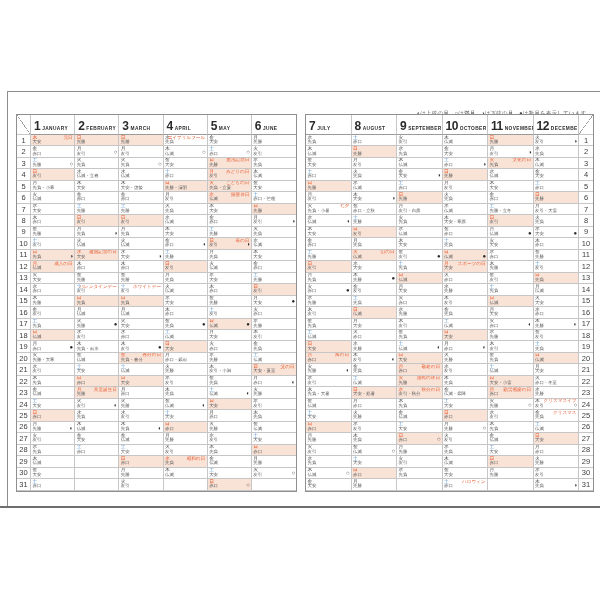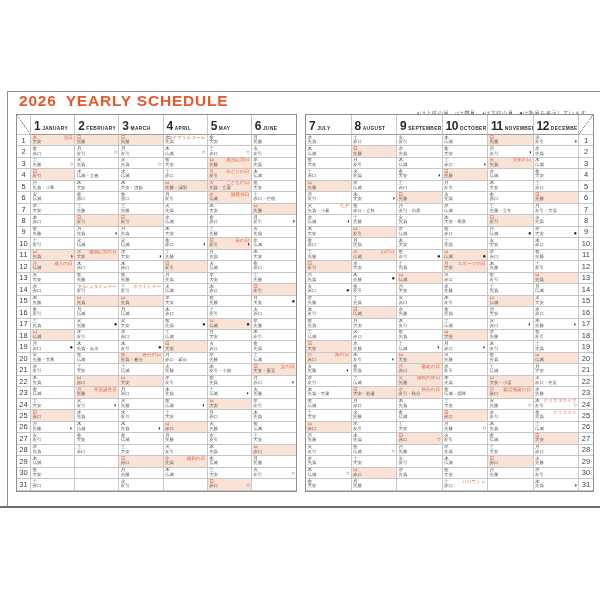--- a/index.html
+++ b/index.html
@@ -40,21 +40,20 @@
     color:#2b2b2b;line-height:1;}
 </style>
 </head>
 <body>
 
 <div id="stage">
   <div id="rule-top" class="rule"></div>
   <div id="rule-left" class="rule"></div>
   <div id="rule-bottom" class="rule"></div>
 
-  <div id="page-title"><span class="yr">2026</span><span>YEARLY SCHEDULE</span></div>
 
   <div id="moon-note">◐は上弦の月、○は満月、◑は下弦の月、●は新月を表示しています。</div>
 
   <div id="cal-left" class="cal">
       <div class="c corner-l"></div>
       <div class="c mh">
         <span class="mnum">1</span>
         <span class="mname">JANUARY</span>
       </div>
       <div class="c mh">

